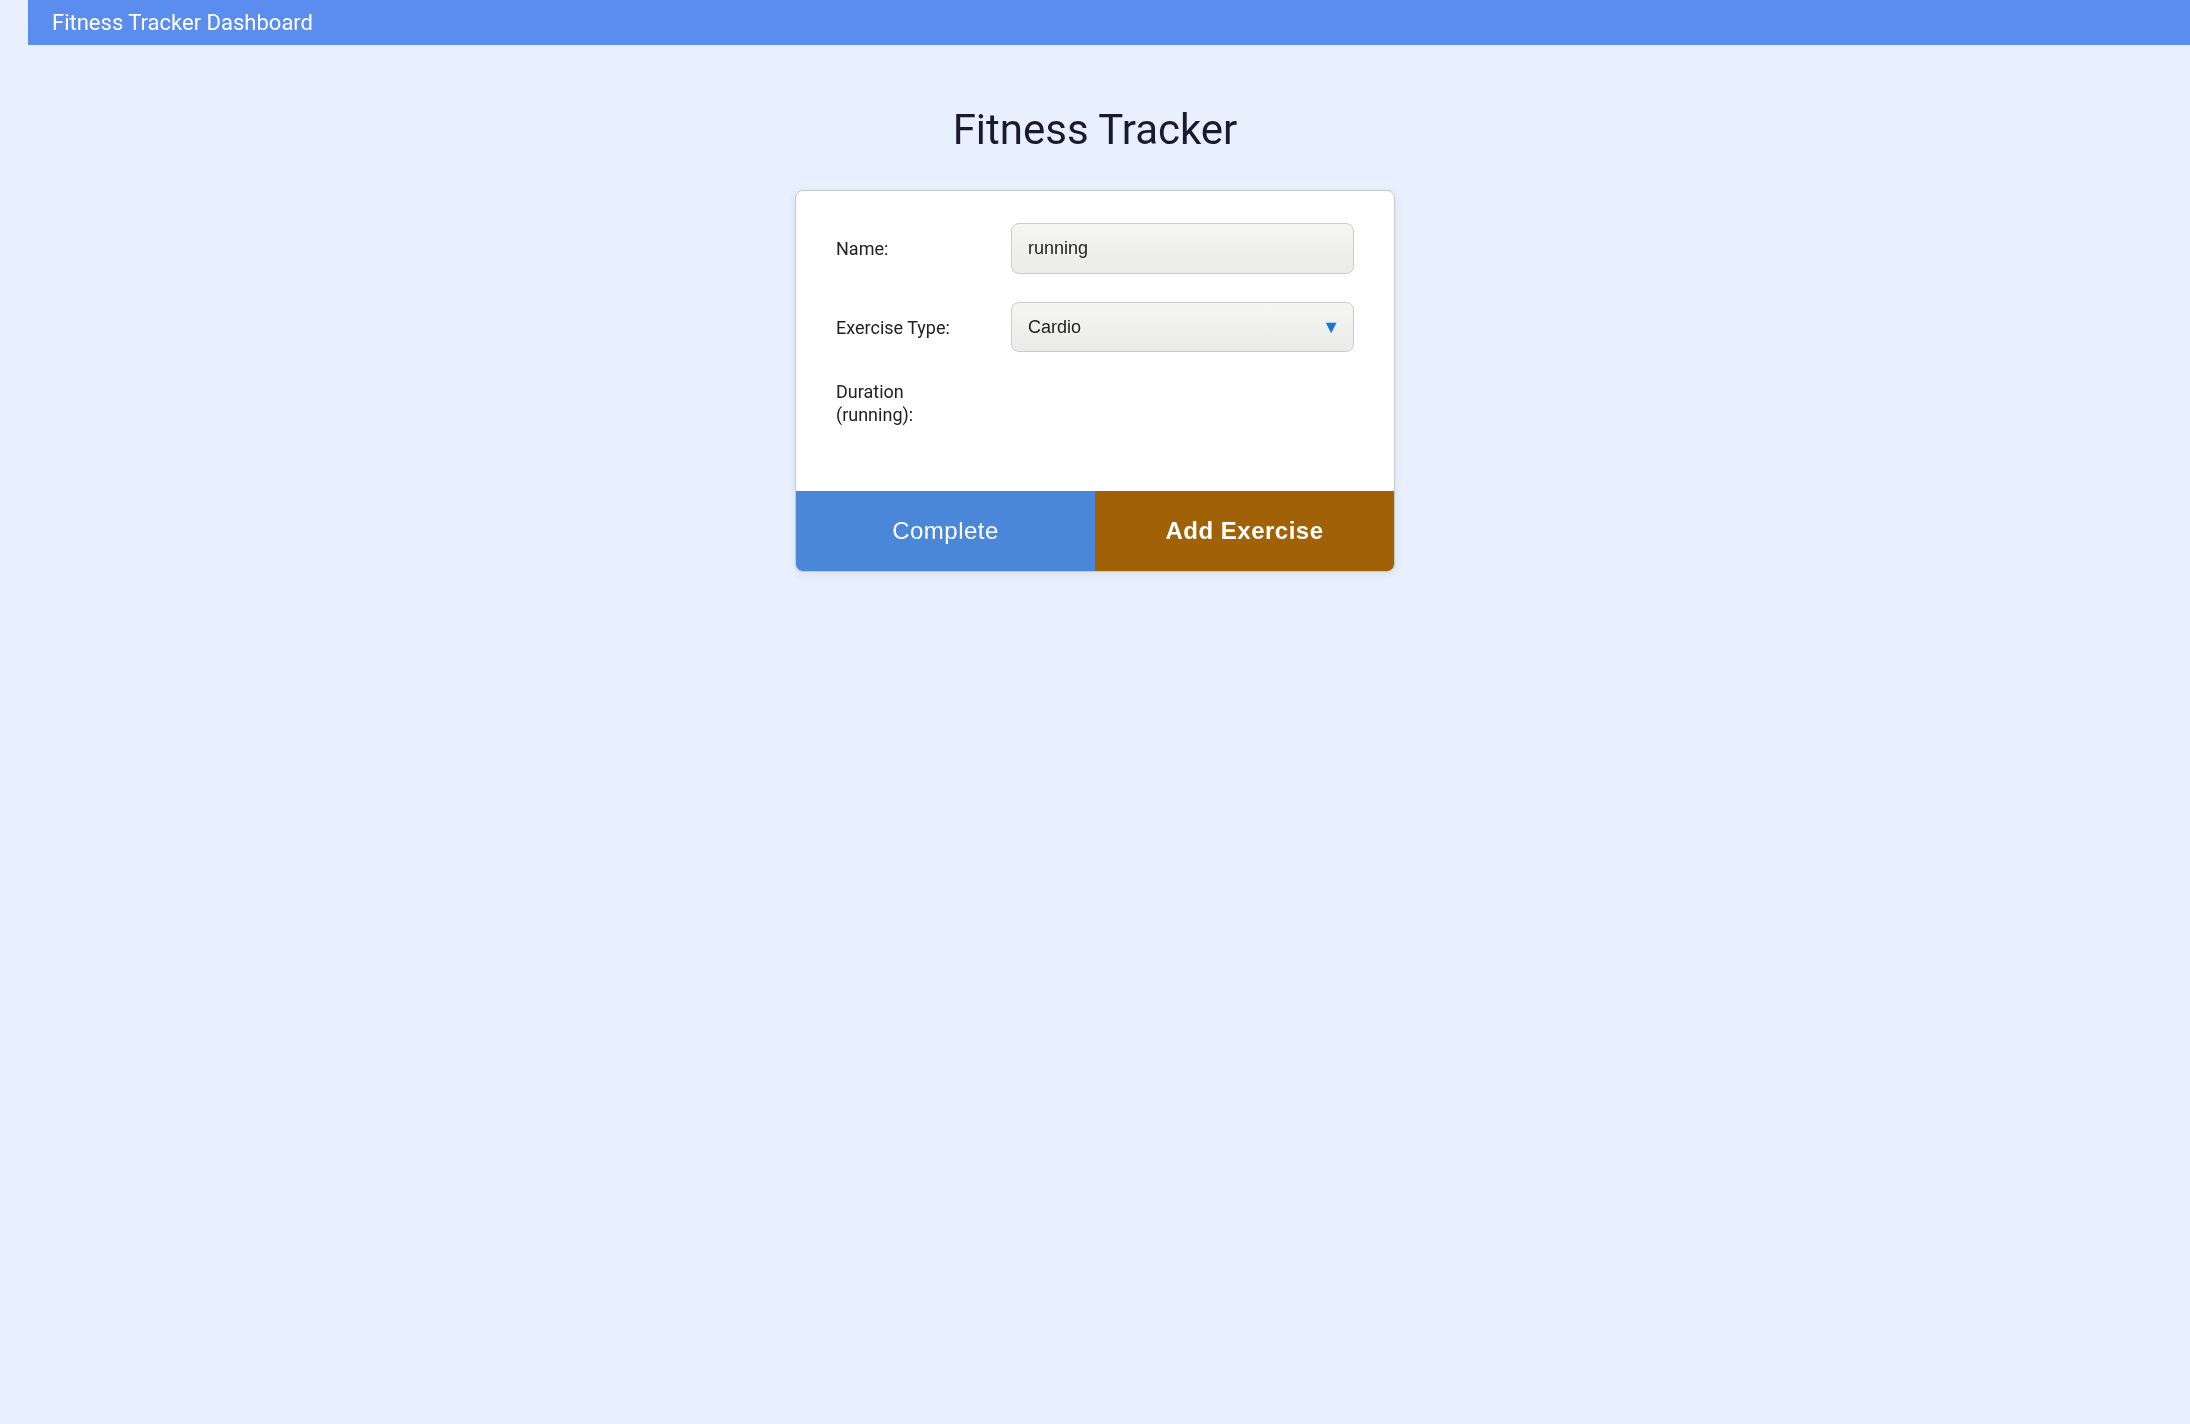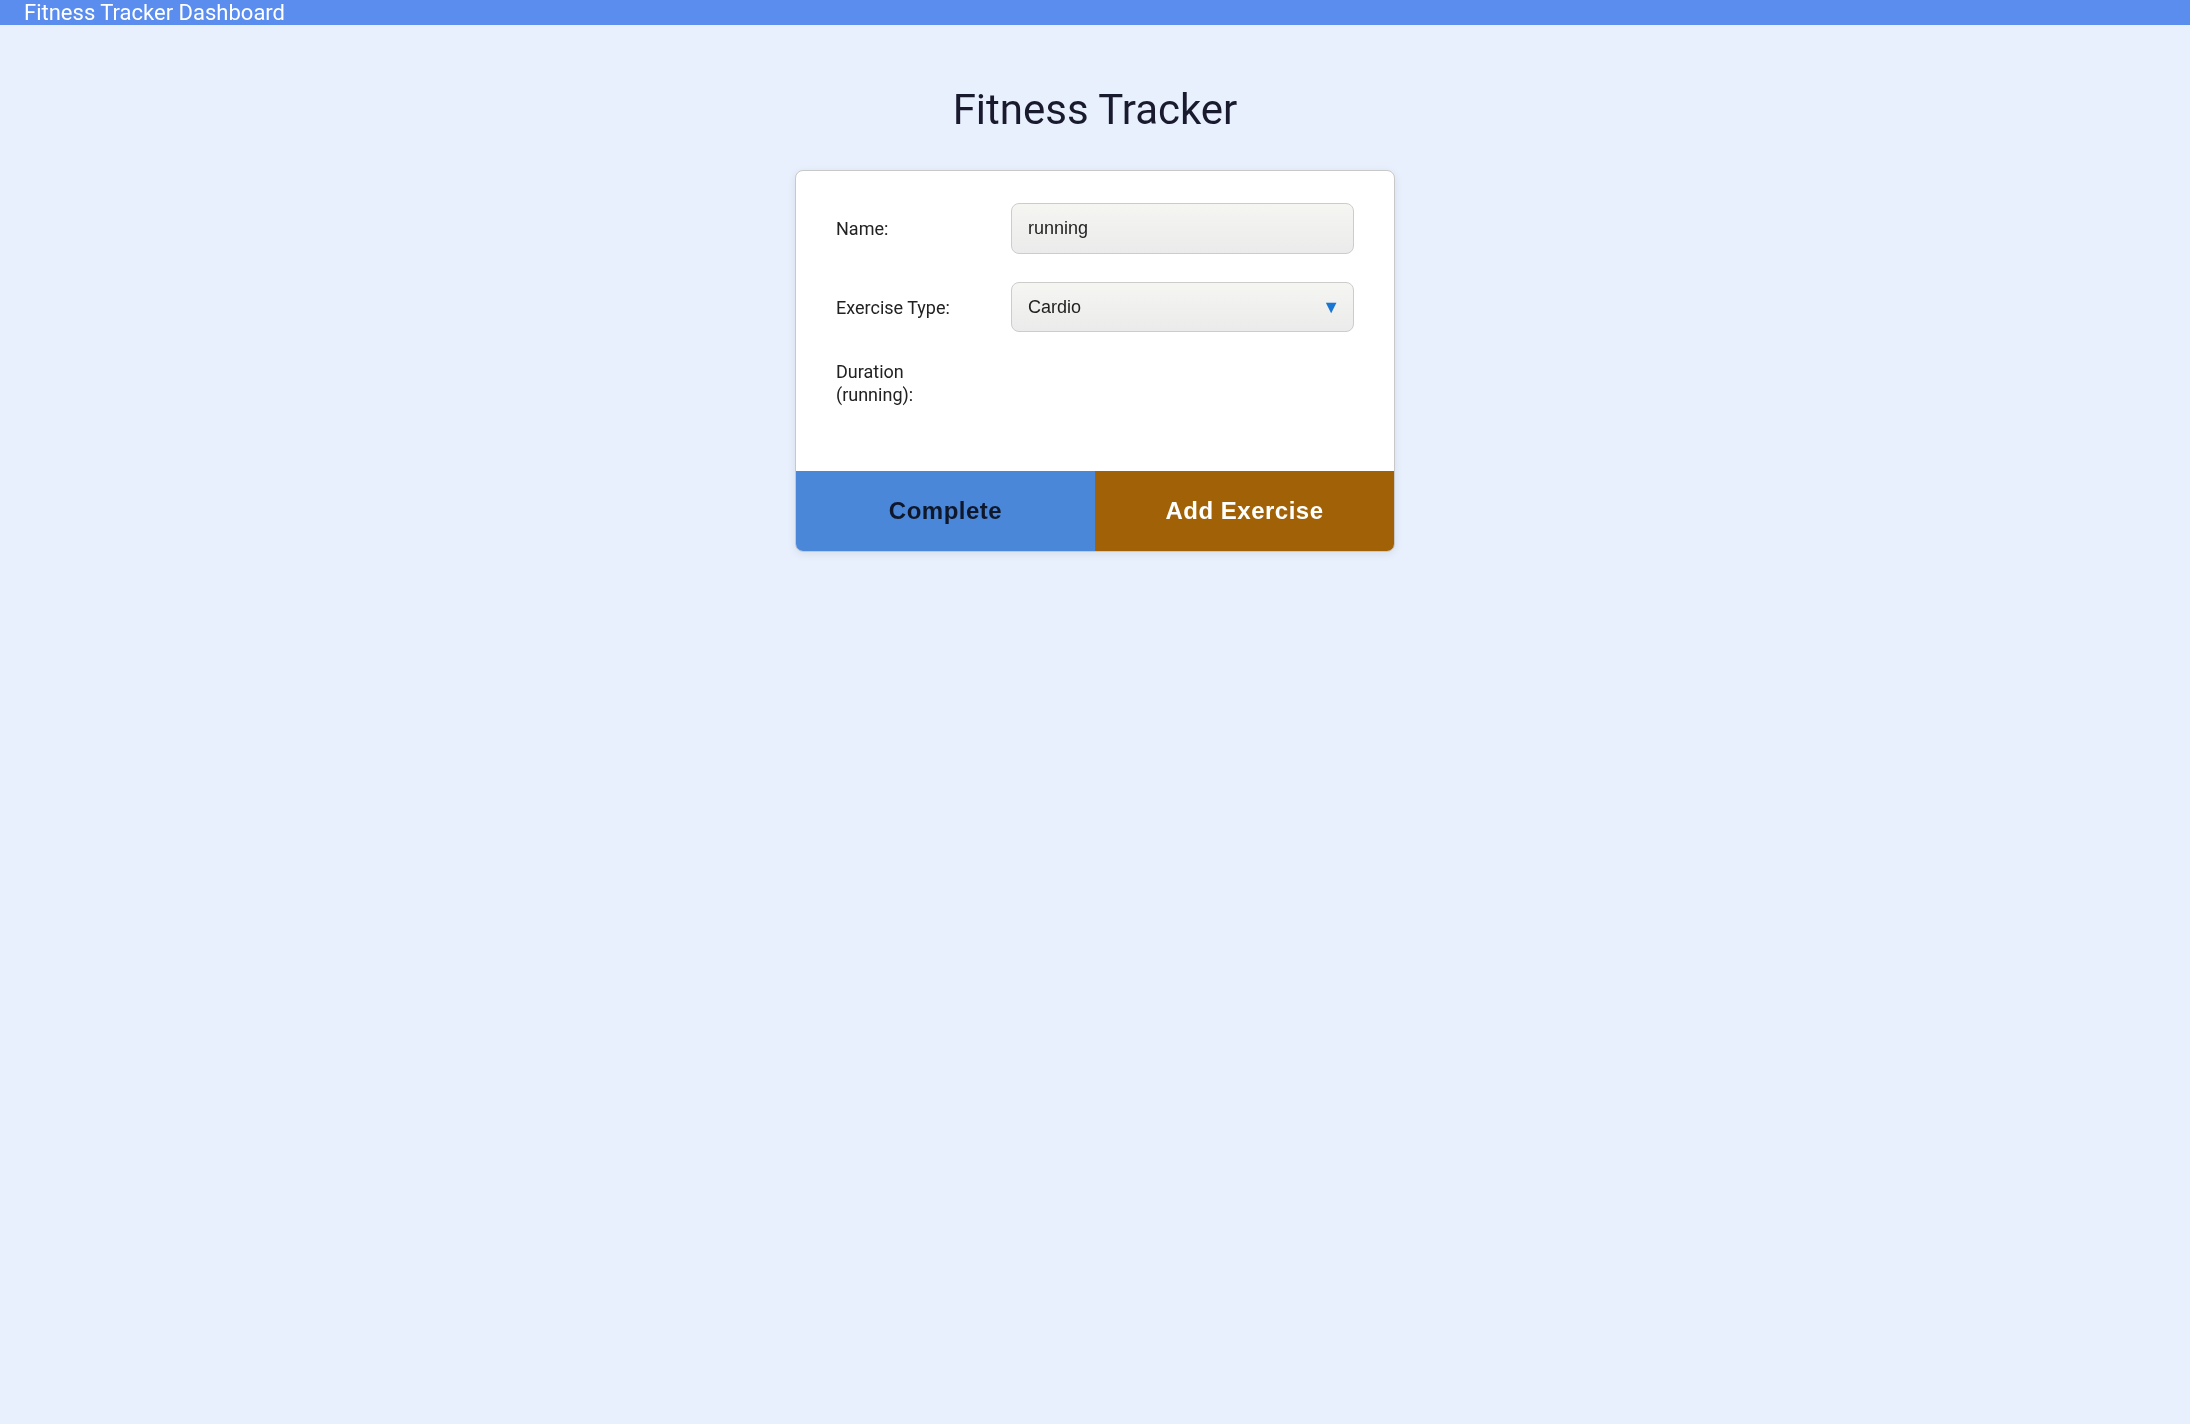--- a/index.html
+++ b/index.html
@@ -9,22 +9,23 @@
     }
 
     body {
       font-family: -apple-system, BlinkMacSystemFont, 'Segoe UI', Roboto, Helvetica, Arial, sans-serif;
       background-color: #e8f0fe;
       min-height: 100vh;
     }
 
     .header {
       background-color: #5b8dee;
-      padding: 0 24px;
+      padding: 10px 24px;
       color: white;
+      margin-left: 28px;
     }
 
     .header-title {
       font-size: 22px;
       font-weight: 400;
       color: white;
     }
 
     .main-content {
       display: flex;
@@ -117,22 +118,22 @@
 
     .form-actions {
       display: flex;
       border-top: none;
     }
 
     .btn-complete {
       flex: 1;
       padding: 26px 20px;
       font-size: 24px;
-      font-weight: 700;
-      color: #0f172a;
+      font-weight: 400;
+      color: #ffffff;
       background-color: #4a87d8;
       border: none;
       cursor: pointer;
       letter-spacing: 0.5px;
     }
 
     .btn-add-exercise {
       flex: 1;
       padding: 26px 20px;
       font-size: 24px;

